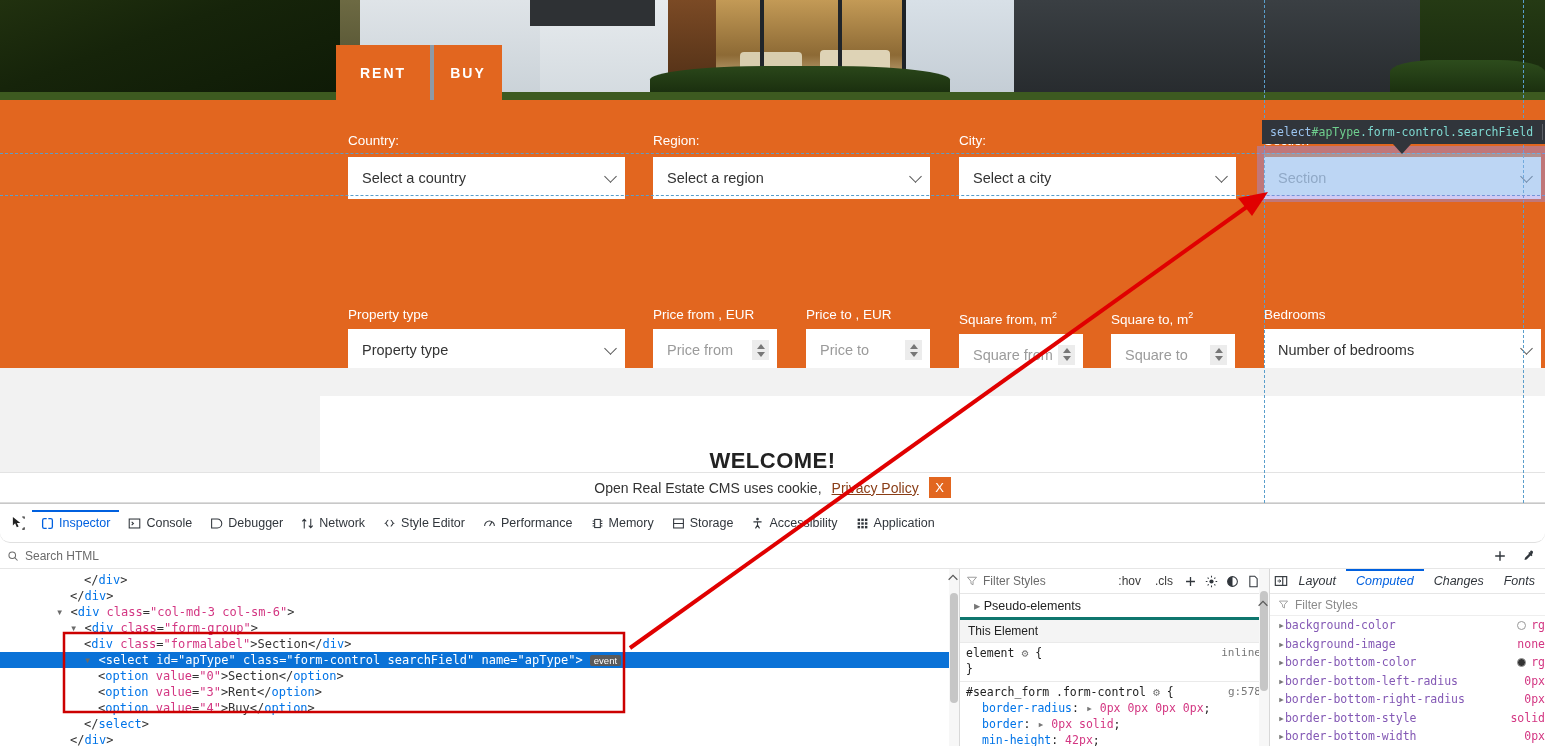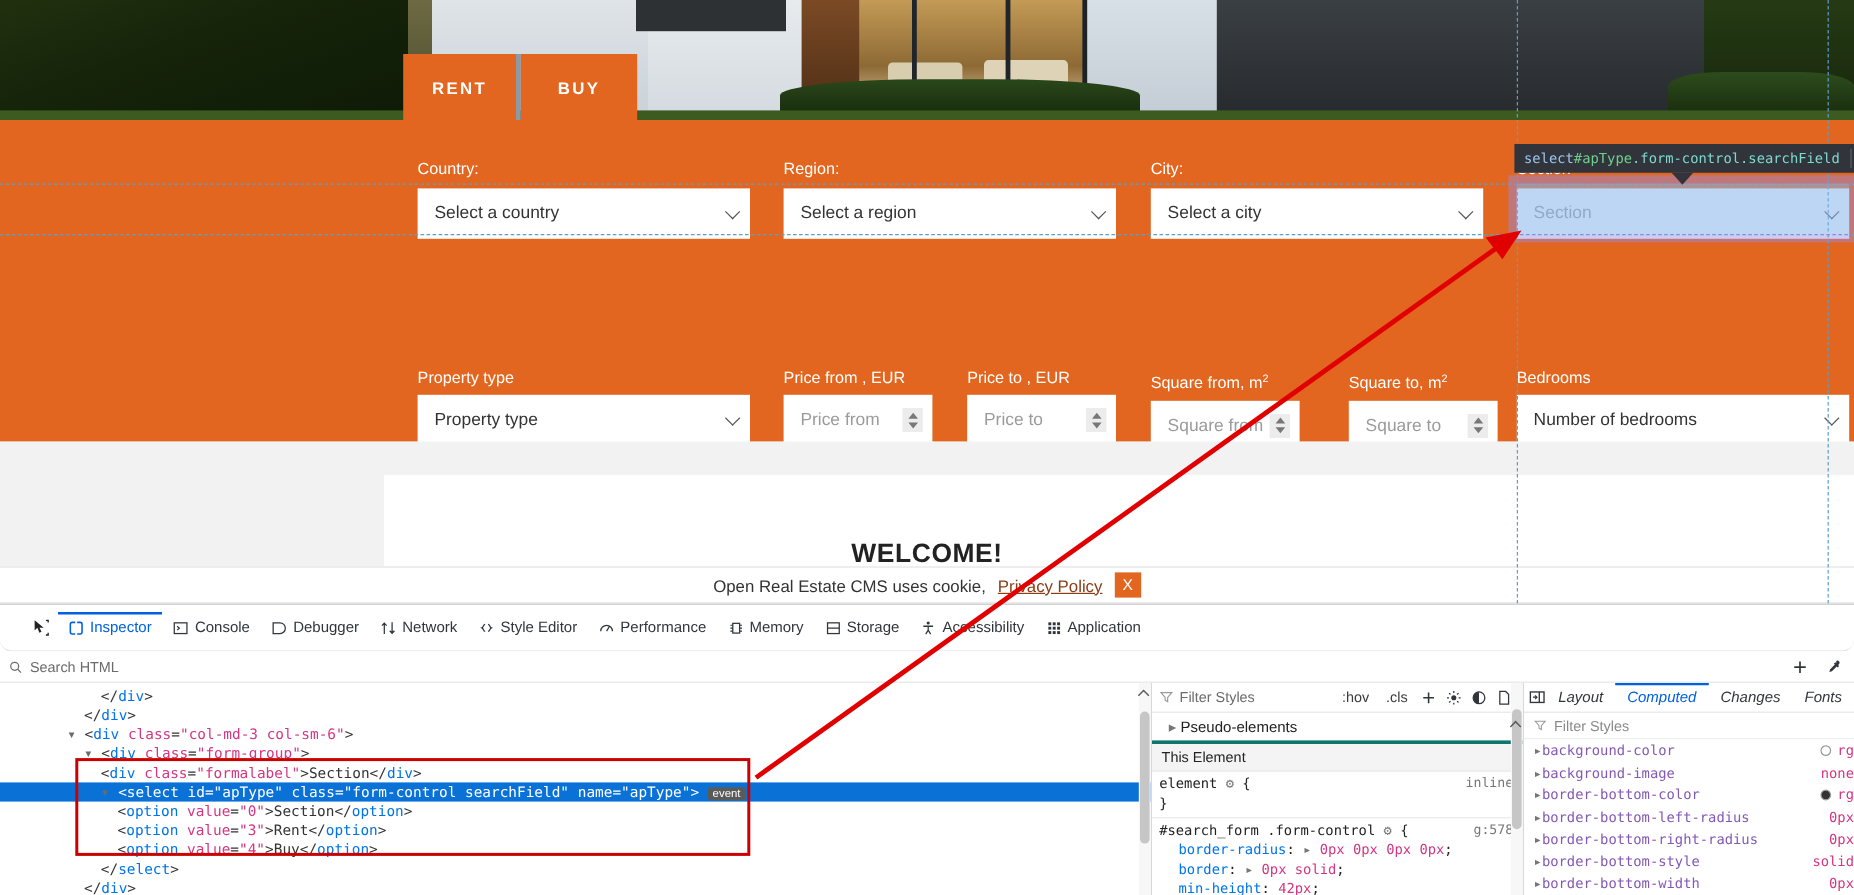--- a/index.html
+++ b/index.html
@@ -30,21 +30,21 @@
   .h-sofa2 { left:820px; top:50px; width:70px; height:30px; background:#ded3b6; border-radius:4px; }
   .h-bush  { left:650px; bottom:0; width:300px; height:34px; background:linear-gradient(#2a471a,#16280b); border-radius:40% 40% 0 0; }
   .h-bush2 { left:1390px; bottom:0; width:155px; height:40px; background:linear-gradient(#2d4c1c,#17290c); border-radius:30% 30% 0 0; }
   .h-lawn  { left:0; bottom:0; width:1545px; height:8px; background:#3d5a20; }
 
   
   #tabs { position:absolute; left:336px; top:45px; height:55px; display:flex; z-index:5; }
   .tab { background:#e2661f; color:#fff; font-weight:bold; font-size:14px; letter-spacing:2px;
     display:flex; align-items:center; justify-content:center; height:55px; }
   .tab.rent { width:94px; }
-  .tab.buy  { width:97px; }
+  .tab.buy  { width:68px; }
   .tab-sep  { width:4px; background:#8d9aa6; height:55px; }
 
   
   #searchform { position:absolute; left:0; top:100px; width:1545px; height:268px; background:#e2661f; }
   .lbl { color:#fff; font-size:13.5px; line-height:16px; }
   .lbl sup { font-size:9px; vertical-align:super; }
 
   .fc { background:#fff; height:42px; width:100%; position:relative; display:flex; align-items:center;
     padding:0 28px 0 14px; font-size:14.5px; color:#333; border:0; }
   .fc.ph { color:#9b9b9b; }
@@ -64,21 +64,21 @@
   #c-city    { left:959px; width:277px; }
   #c-section { left:1264px; width:277px; }
 
   
   .r2 { position:absolute; top:207px; }
   .r2 .lbl { margin-bottom:6px; }
   #c-ptype  { left:348px; width:277px; }
   #c-pfrom  { left:653px; width:124px; }
   #c-pto    { left:806px; width:124px; }
   #c-sqfrom { left:959px; width:124px; }
-  #c-sqto   { left:1111px; width:124px;margin-left:13px; }
+  #c-sqto   { left:1111px; width:124px; }
   #c-beds   { left:1264px; width:277px; }
 
   
   #btn-find { position:absolute; left:795px; top:292px; width:102px; height:47px; background:#c2551a;
     color:#fff; font-weight:bold; font-size:14px; letter-spacing:1.5px; display:flex; align-items:center; justify-content:center; }
   #btn-more { position:absolute; left:911px; top:292px; width:182px; height:47px; border:1px solid #f7d9c4;
     color:#fff; font-size:14.5px; display:flex; align-items:center; justify-content:center; gap:7px; }
   .dchev { display:inline-block; width:11px; height:11px; position:relative; }
   .dchev::before,.dchev::after { content:""; position:absolute; left:1px; width:8px; height:8px;
     border-right:2px solid #fff; border-bottom:2px solid #fff; transform:rotate(45deg); }
@@ -114,21 +114,21 @@
   #hl-tip .sep { width:1px; height:16px; background:#5c6067; }
   #hl-arrow { position:absolute; left:1393px; top:144px; width:0;height:0; z-index:23;
     border-left:9px solid transparent; border-right:9px solid transparent; border-top:10px solid #31353b; }
 
   
   #redarrow { position:absolute; left:0; top:0; width:1545px; height:746px; z-index:60; pointer-events:none; }
 
   
   #devtools { position:absolute; left:0; top:503px; width:1545px; height:243px; background:#fff;
     border-top:1px solid #c8c8c8; font-size:12.5px; color:#222; }
-  #dt-toolbar { height:39px; display:flex; align-items:center; border-bottom:1px solid #e0e0e0; padding-left:20px; gap:0;border-radius:10px; }
+  #dt-toolbar { height:39px; display:flex; align-items:center; border-bottom:1px solid #e0e0e0; padding-left:4px; gap:0;border-radius:10px; }
   .dt-tab { height:27px; display:flex; align-items:center; gap:5px; padding:0 9px; color:#31363c; white-space:nowrap; font-size:12.5px; }
   .dt-tab.sel { color:#0060df; box-shadow: inset 0 2px 0 #0060df; }
   .picker { width:28px; display:flex; align-items:center; justify-content:center; }
 
   svg.ic { display:block; }
 
   
   #dt-search { height:26px; display:flex; align-items:center; border-bottom:1px solid #e6e6e6; padding-left:7px; color:#6b6b6b; gap:6px; }
   #dt-search .sph { font-size:12px; }
   #dt-search-actions { margin-left:auto; display:flex; align-items:center; gap:14px; padding-right:10px; }

